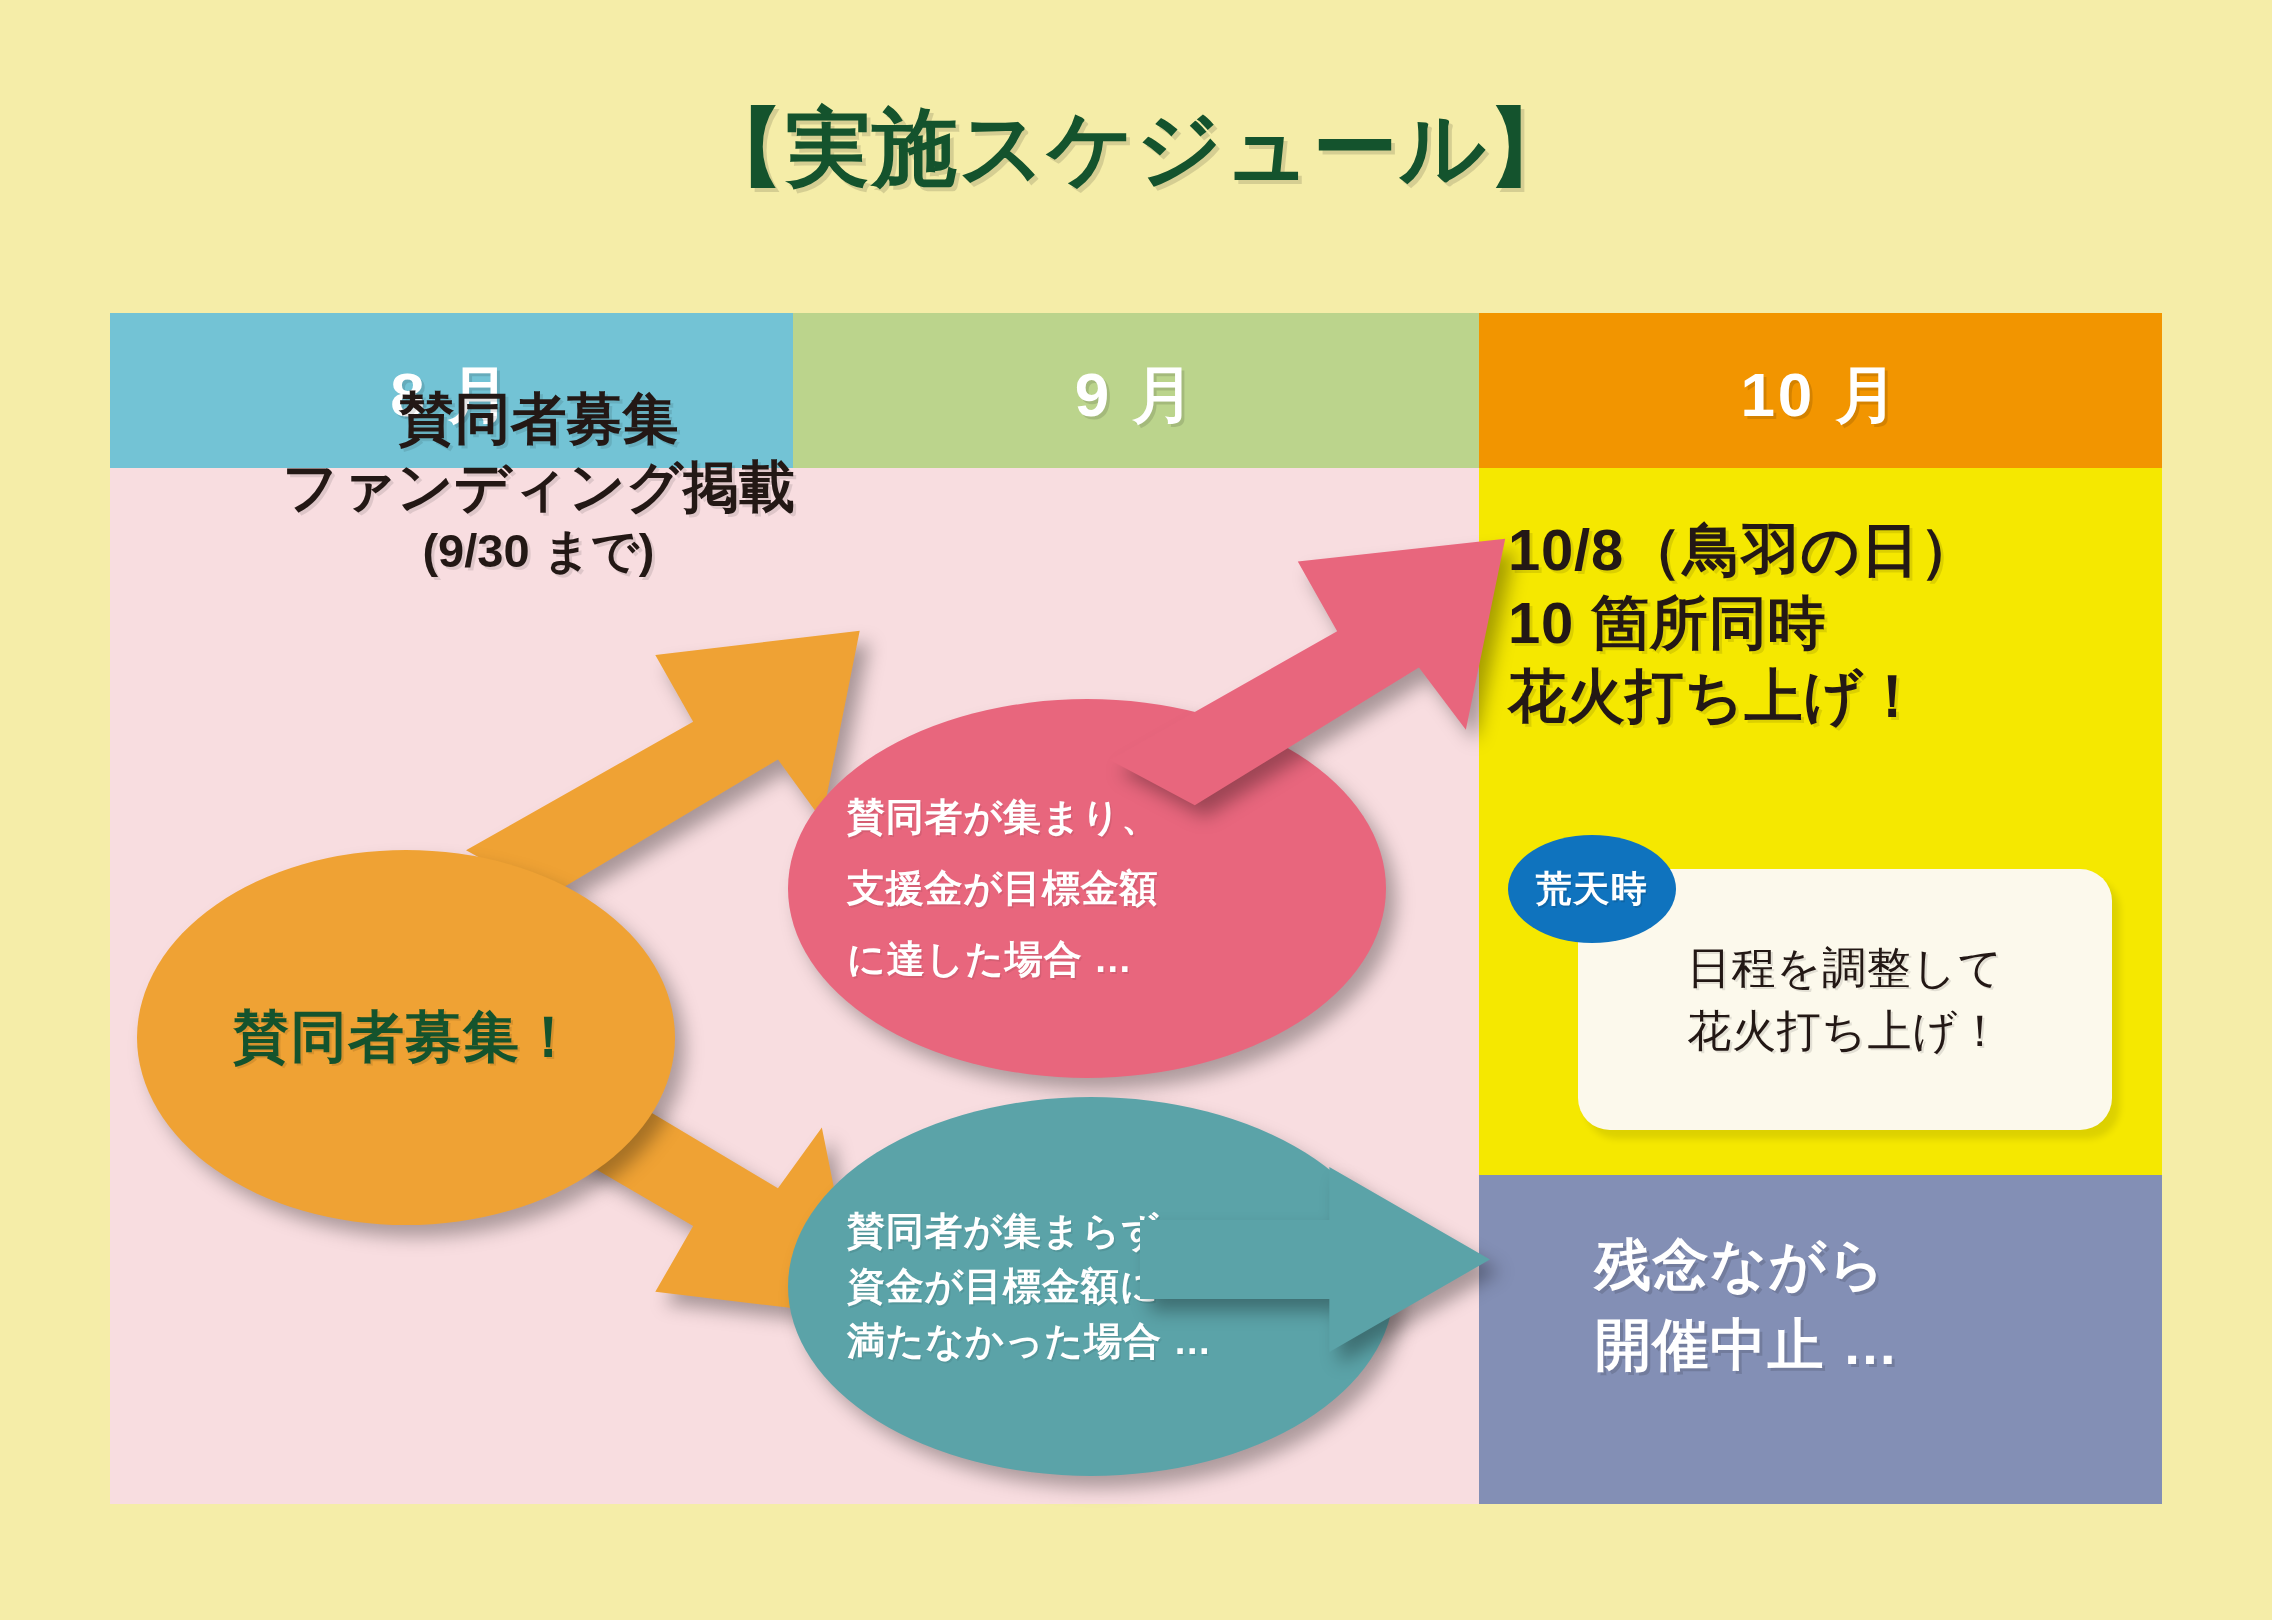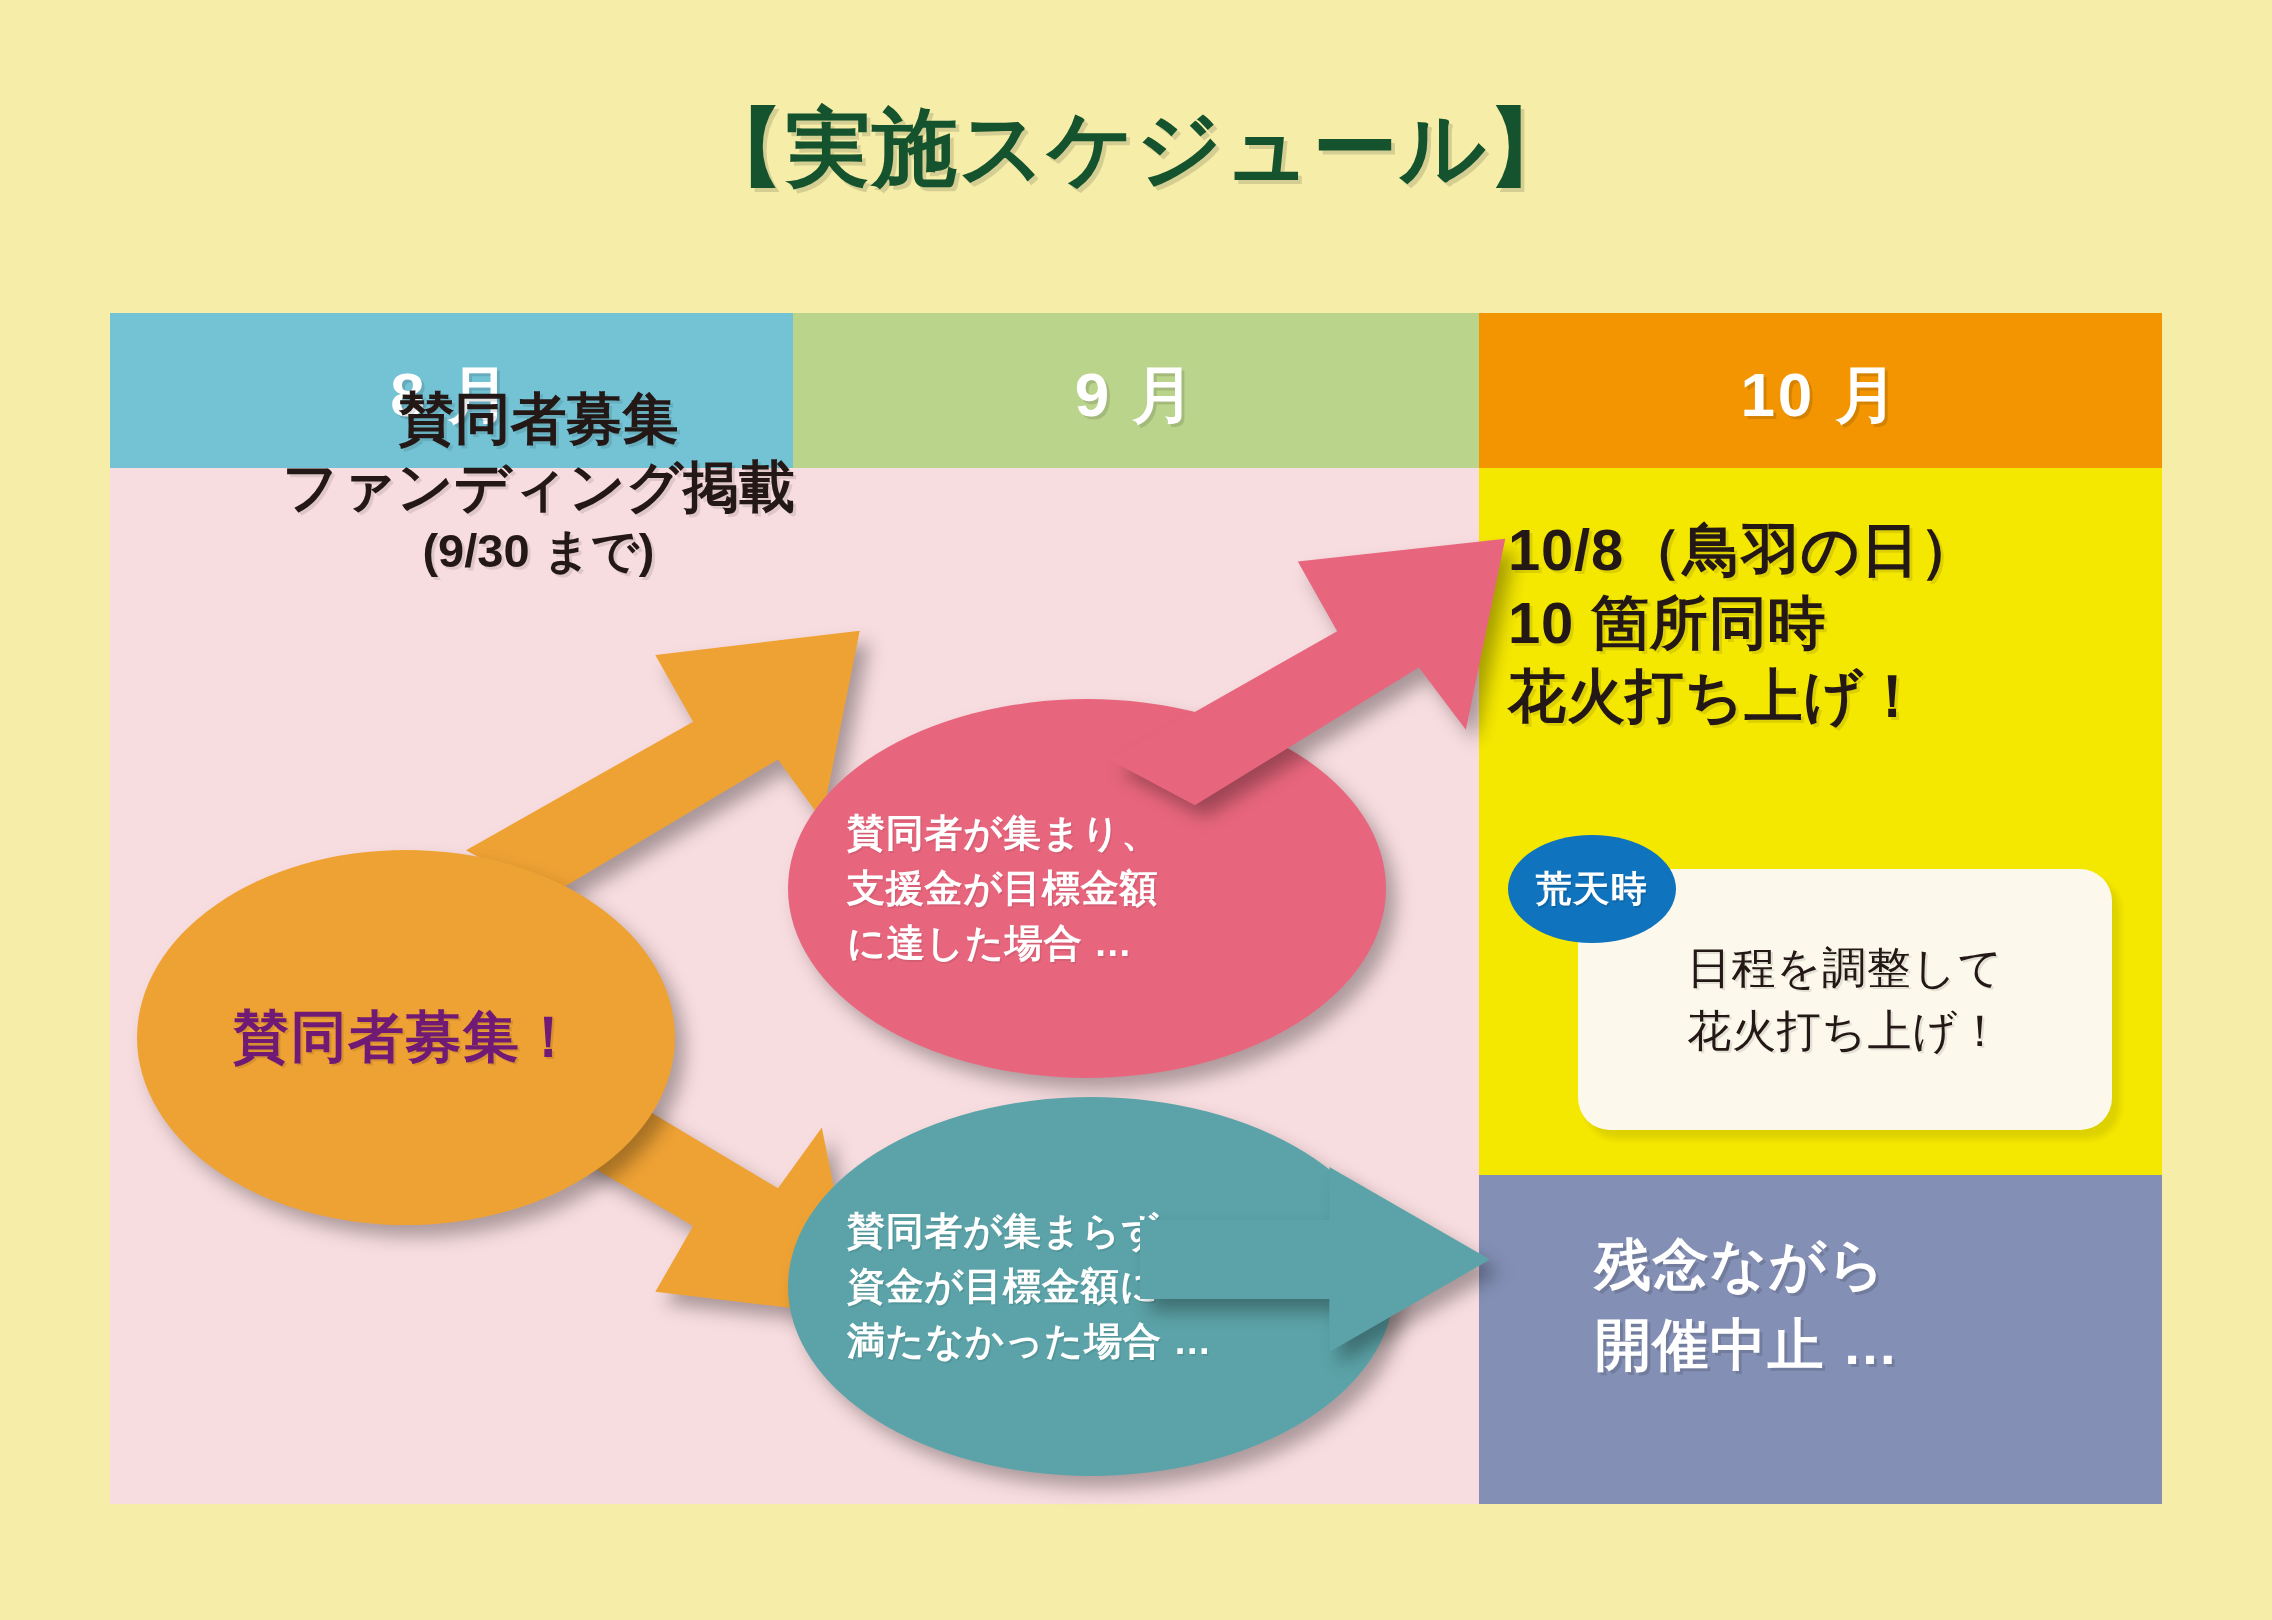--- a/index.html
+++ b/index.html
@@ -62,26 +62,26 @@
     position:absolute;border-radius:50%;
     display:flex;flex-direction:column;justify-content:center;
     box-sizing:border-box;
     filter:drop-shadow(10.6px 12px 9px rgba(0,0,0,.30));
   }
   #ellipse-orange{
     left:26.5px;top:545px;width:538px;height:375px;
     background:#efa234;align-items:center;
   }
   #ellipse-orange .lbl{
-    color:#701a75;font-size:56px;font-weight:bold;letter-spacing:1.5px;
+    color:#14532d;font-size:56px;font-weight:bold;letter-spacing:1.5px;
     text-shadow:2.3px 2.3px 0 rgba(0,0,0,.10);
   }
   #ellipse-pink{
     left:678px;top:394px;width:598px;height:379px;
-    background:#e8667d;padding-left:59px;
+    background:#e8667d;padding-left:59px;gap:16px;
   }
   #ellipse-teal{
     left:678px;top:792px;width:606px;height:379px;
     background:#5ba3a8;padding-left:59px;
   }
   .ell .line{
     color:#fff;font-size:38px;font-weight:bold;line-height:1.44;
     letter-spacing:0.8px;
     text-shadow:1.5px 1.5px 0 rgba(0,0,0,.08);
   }

